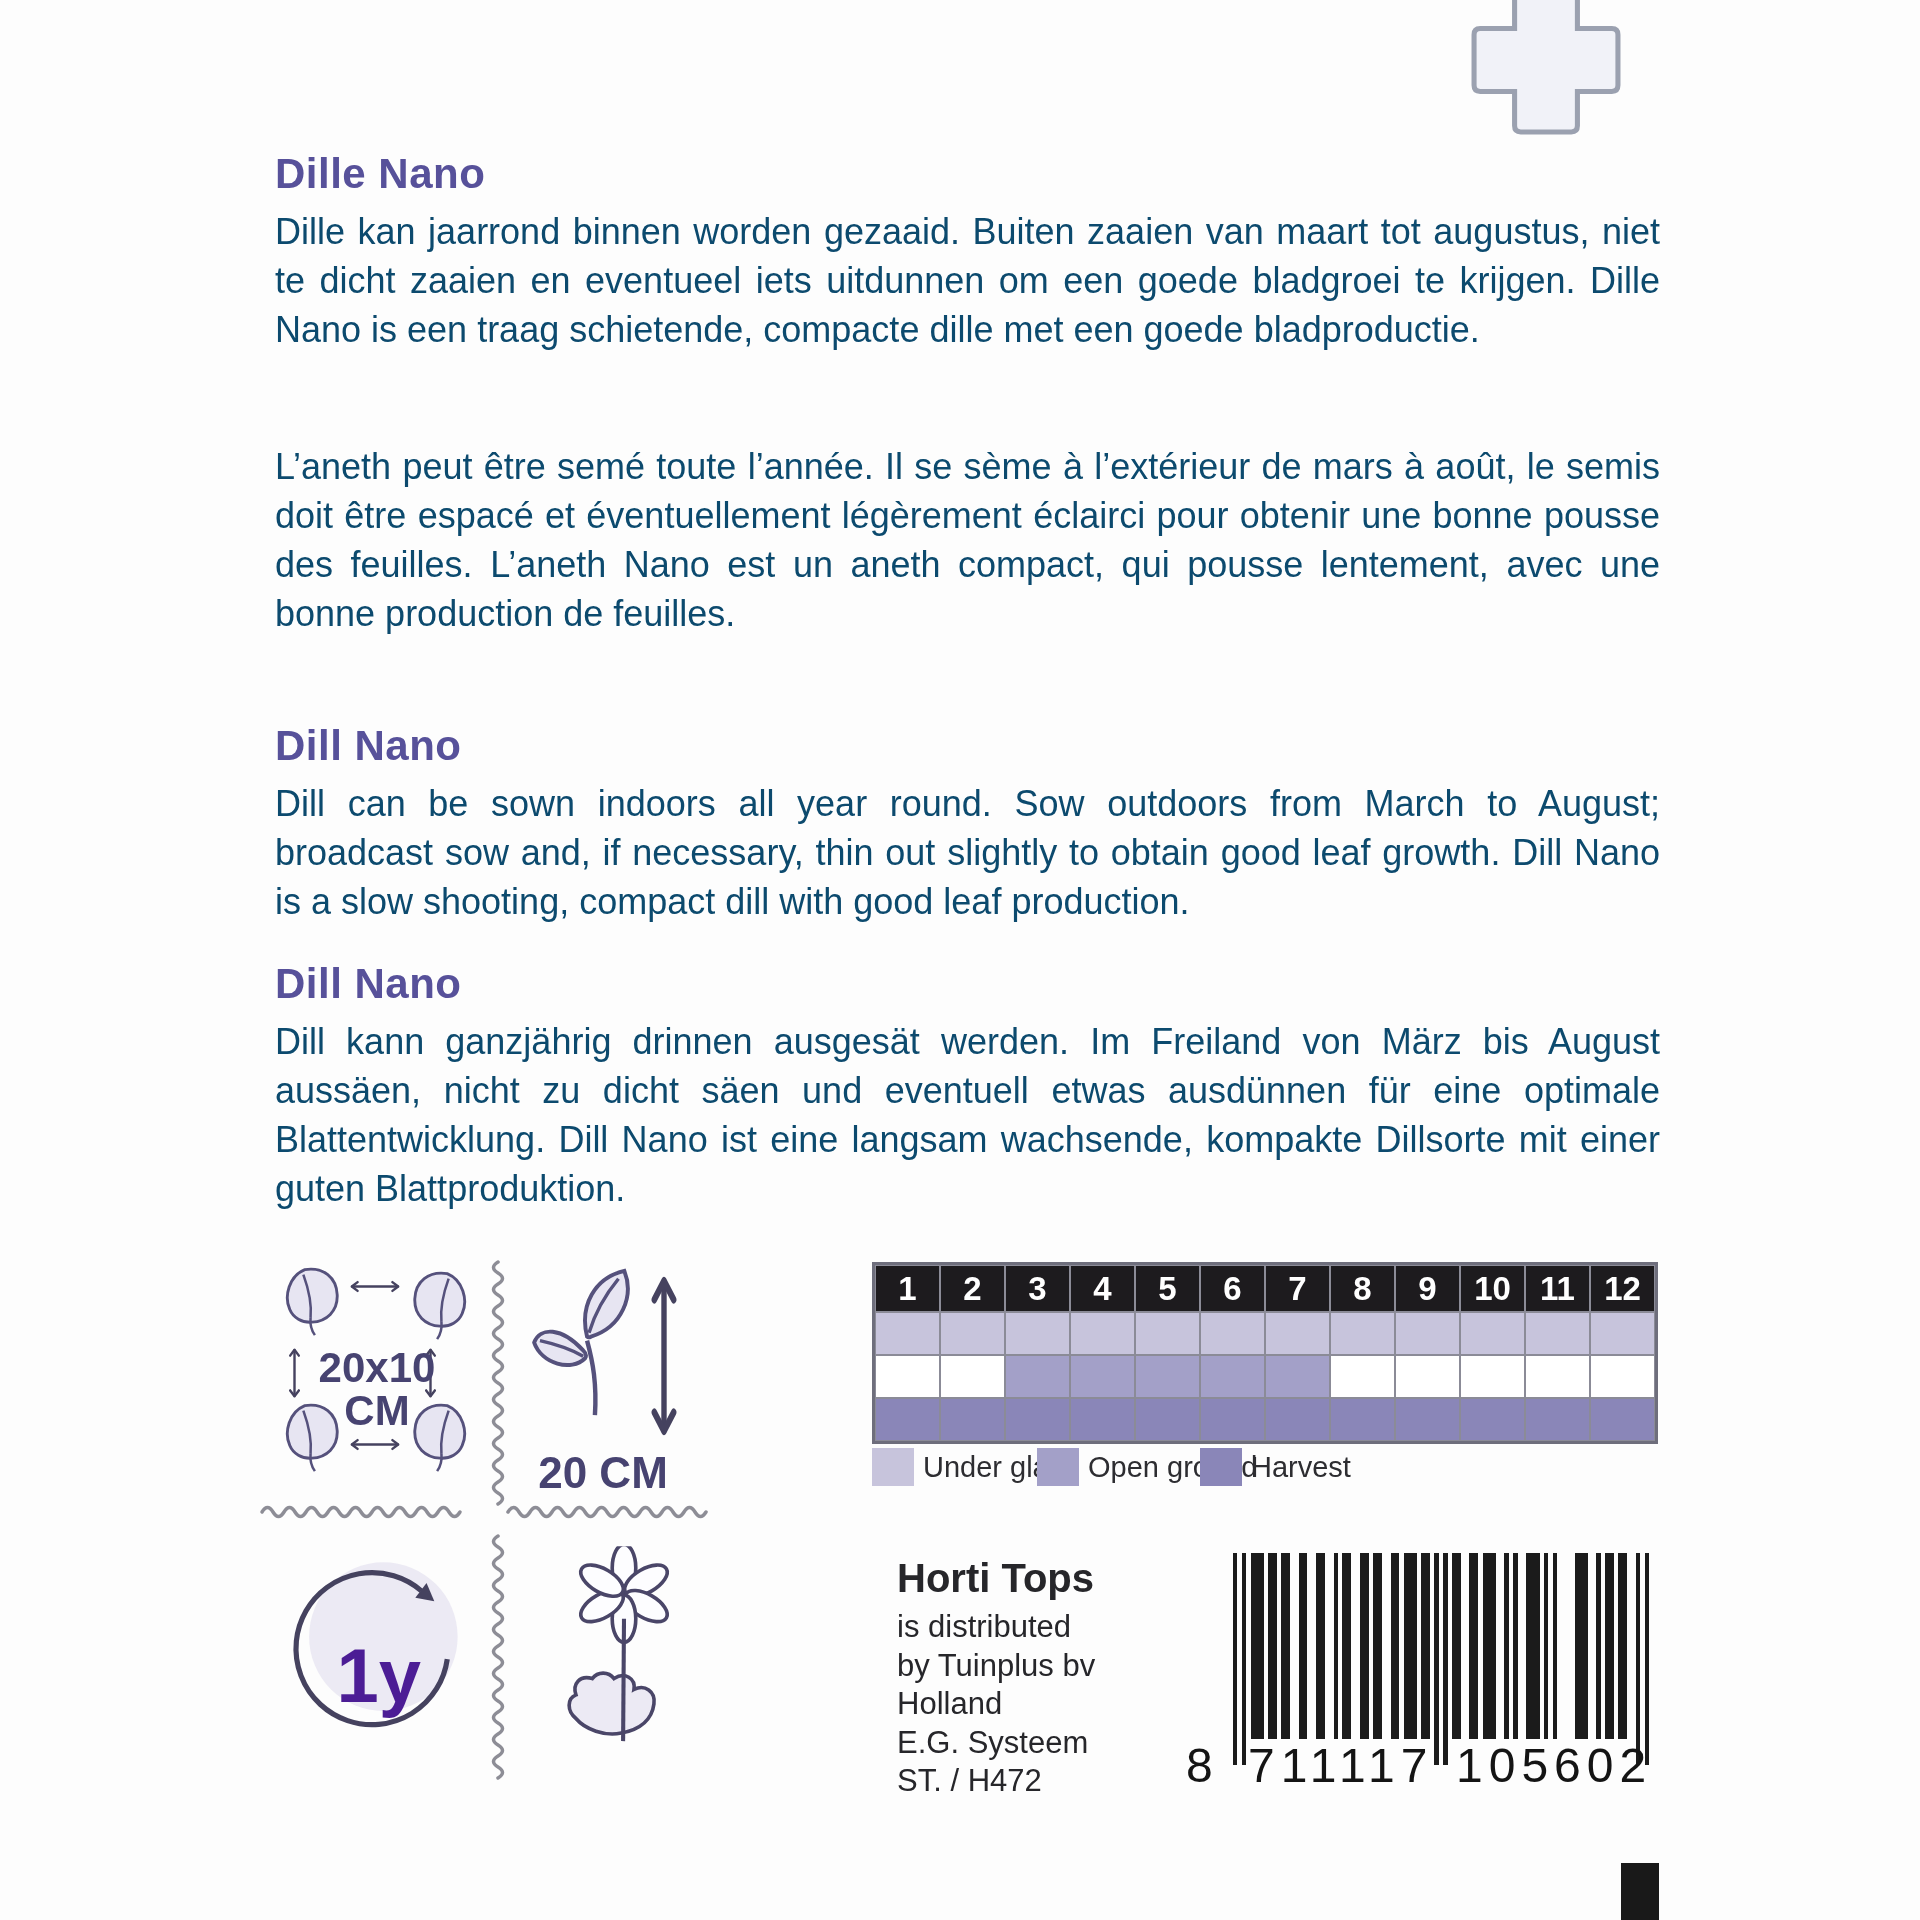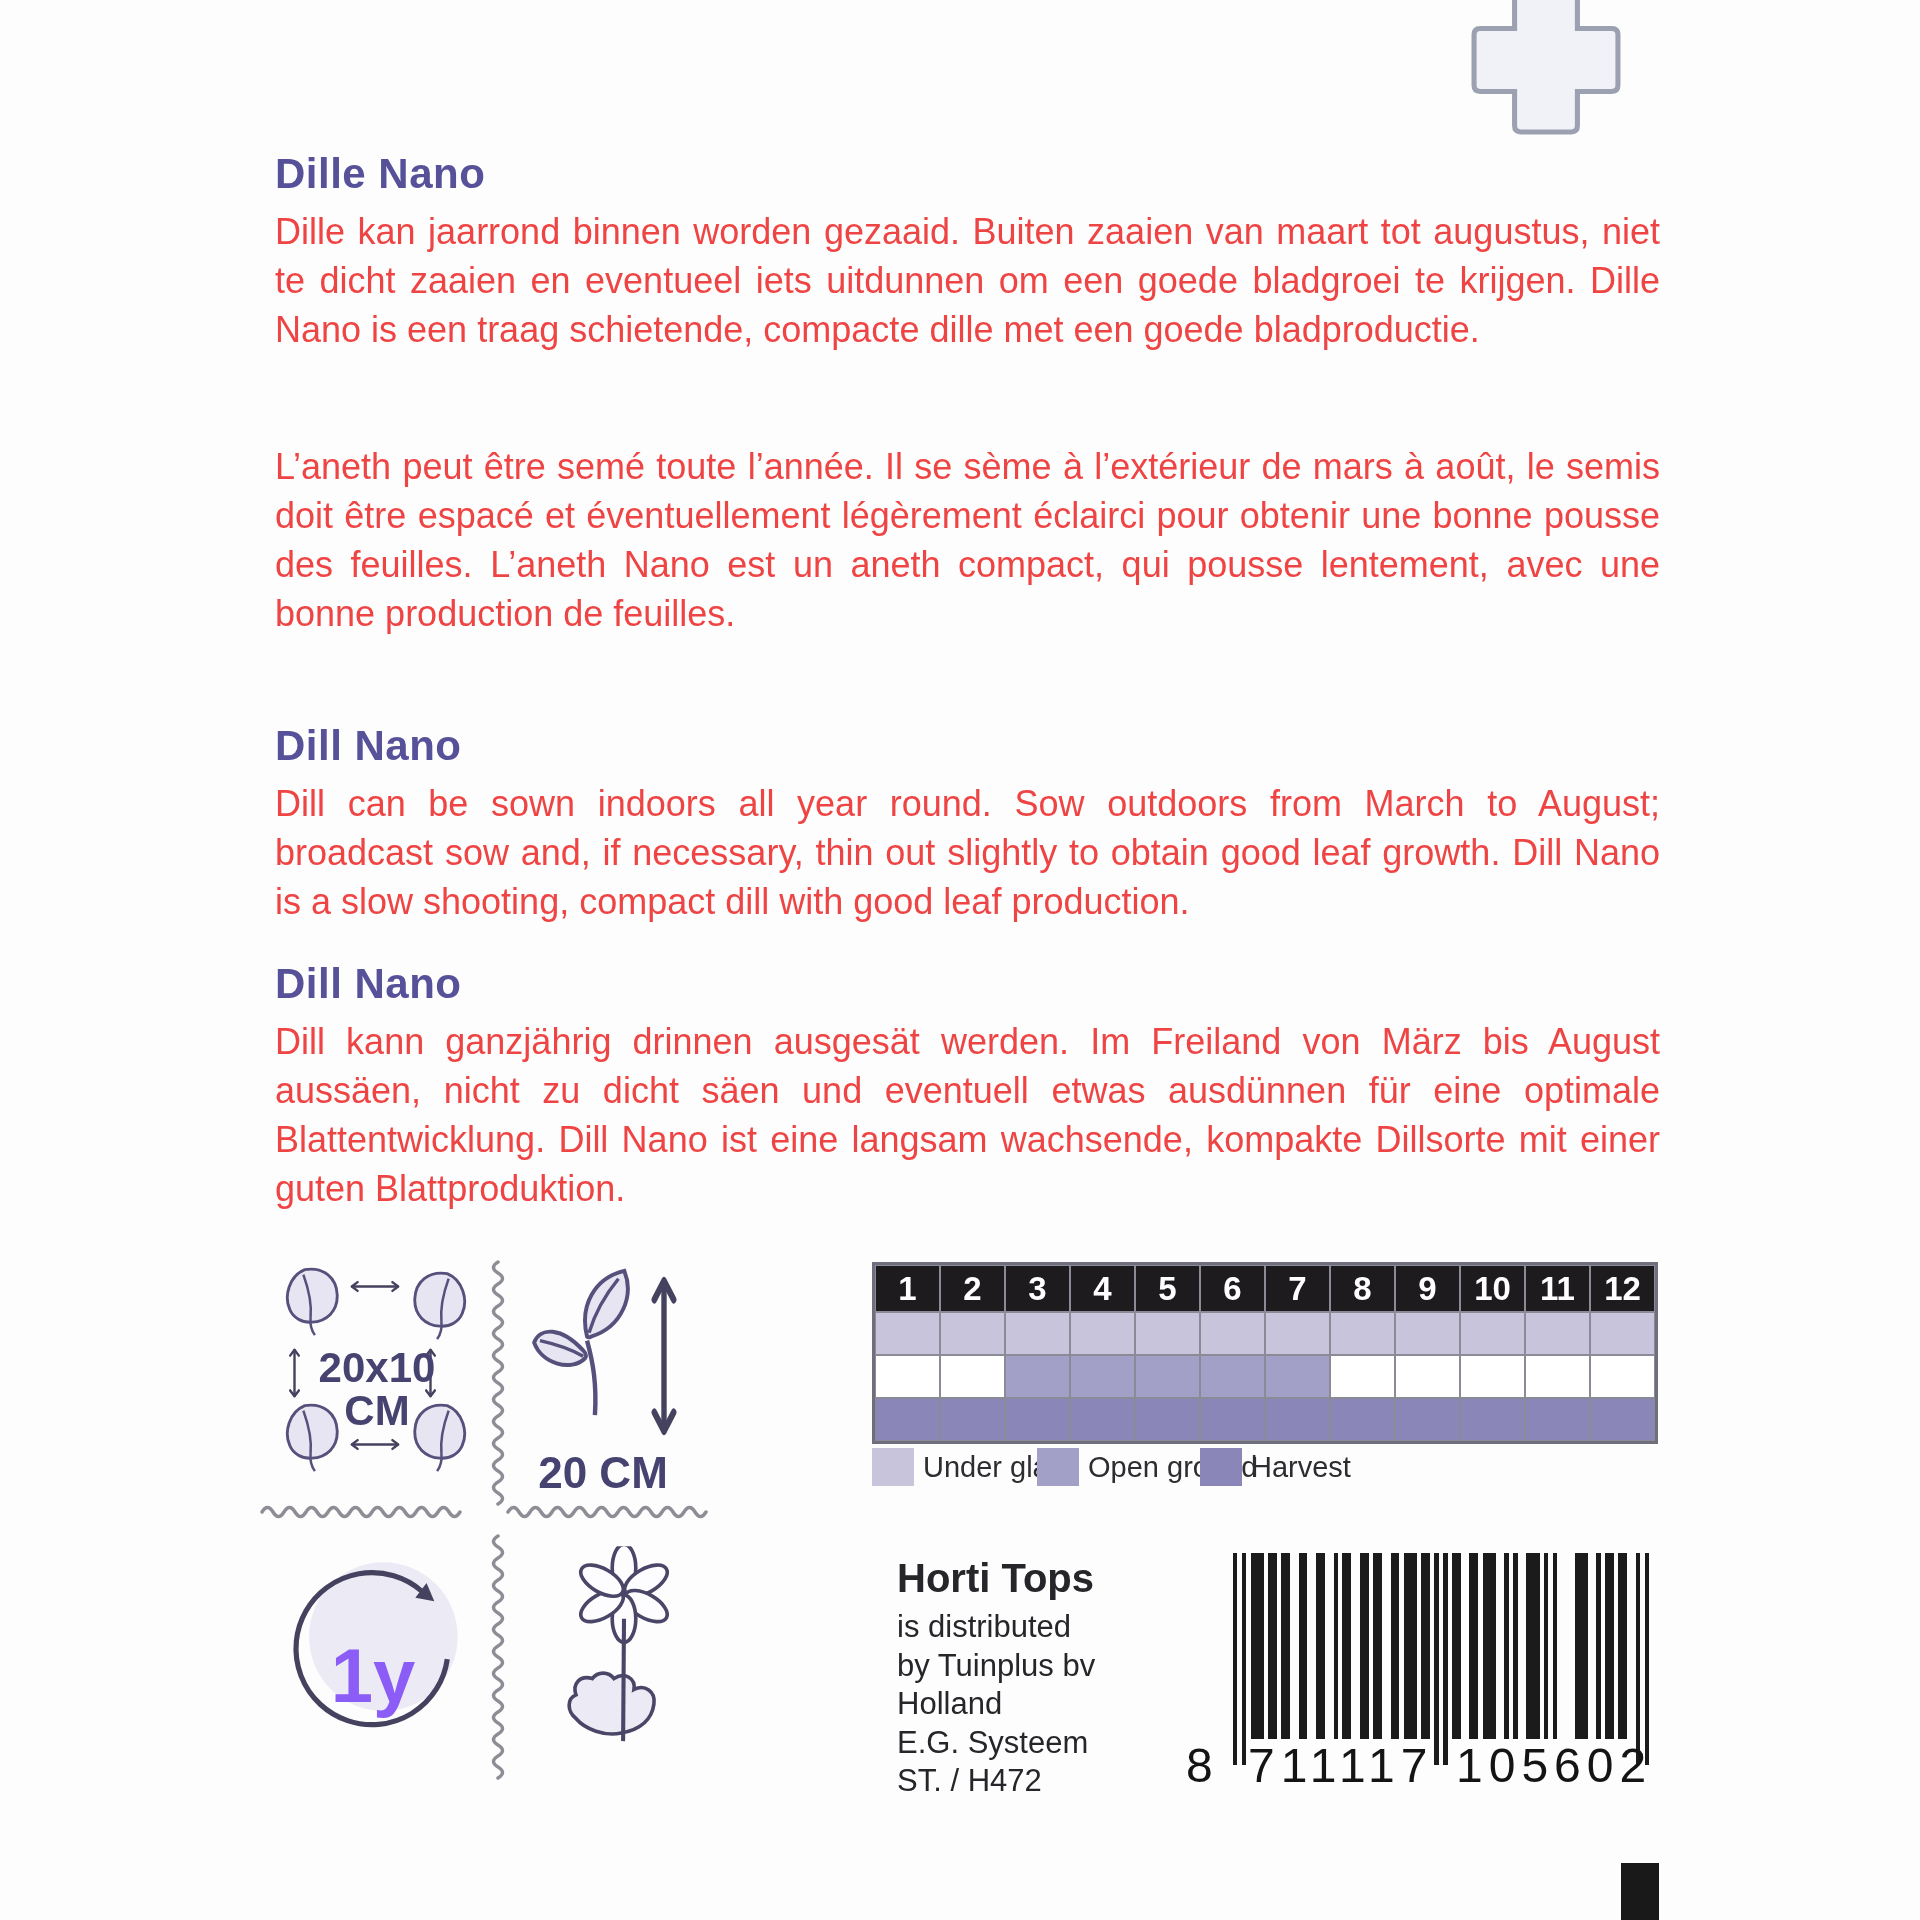--- a/index.html
+++ b/index.html
@@ -10,29 +10,29 @@
   
   .title-band{position:absolute;left:273px;top:14px;width:1180px;height:98px;
               background:#e9e8ee;border-radius:6px 22px 22px 6px;}
   .title{position:absolute;left:37px;top:0;height:98px;line-height:98px;font-size:48px;
          letter-spacing:7px;font-weight:500;color:#28272b;transform:scale(0.92,1.42);
          transform-origin:left center;white-space:nowrap;}
 
   
   .sec{position:absolute;left:275px;width:1385px;}
   .sec h2{margin:0 0 9px 0;font-size:42px;font-weight:700;color:#57519a;letter-spacing:.5px;}
-  .sec p{margin:0;font-size:36px;line-height:49px;color:#ef4444;text-align:justify;}
+  .sec p{margin:0;font-size:36px;line-height:49px;color:#0c4a6e;text-align:justify;}
 
   
   .spacing-label{position:absolute;left:318px;top:1346px;width:118px;text-align:center;
                  font-size:42px;line-height:43px;font-weight:700;color:#474371;}
   .height-label{position:absolute;left:528px;top:1448px;width:150px;text-align:center;
                 font-size:44px;font-weight:700;color:#474371;}
-  .lifecycle-label{position:absolute;left:325px;top:1632px;width:96px;text-align:center;
-                   font-size:76px;font-weight:700;color:#8b5cf6;}
+  .lifecycle-label{position:absolute;left:325px;top:1632px;width:96px;text-align:right;
+                   font-size:76px;font-weight:700;color:#4c1d95;}
 
   
   #calendar{position:absolute;left:872px;top:1262px;width:786px;border:3px solid #6e6e7c;
             box-sizing:border-box;background:#ffffff;}
   .cal-row{display:grid;grid-template-columns:repeat(12,1fr);}
   .cal-cell{border:1px solid #8b8b97;height:43px;box-sizing:border-box;background:#ffffff;}
   .cal-head .cal-cell{height:47px;background:#1d1b1e;color:#ffffff;font-size:33px;
                       font-weight:700;line-height:45px;text-align:center;}
   .legend-item{position:absolute;top:1448px;display:flex;align-items:center;}
   .legend-swatch{width:42px;height:38px;}

